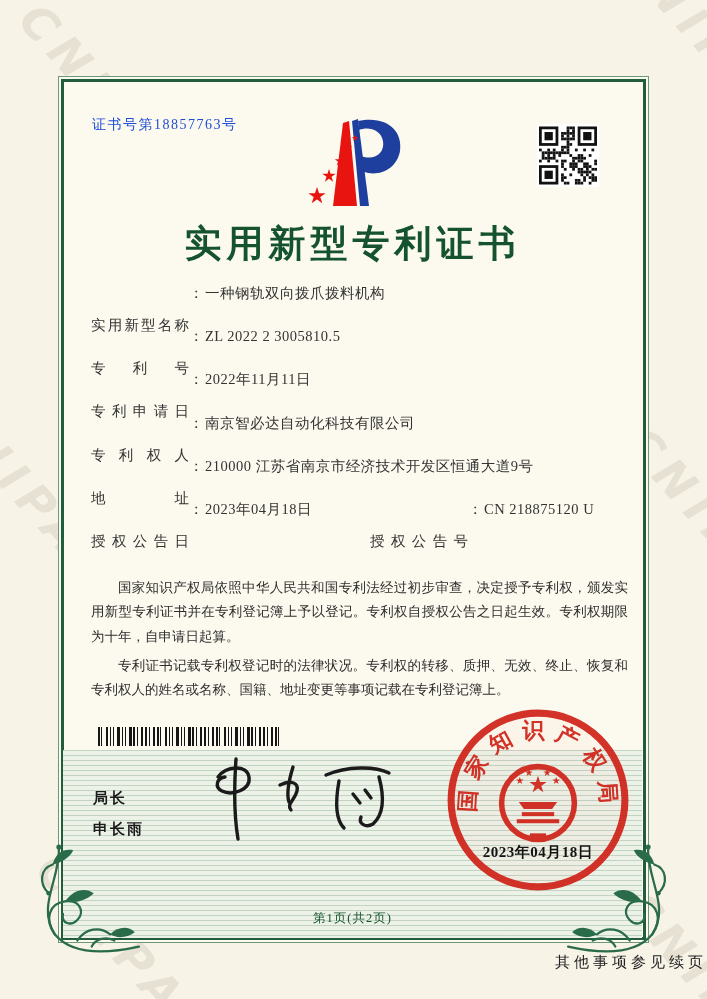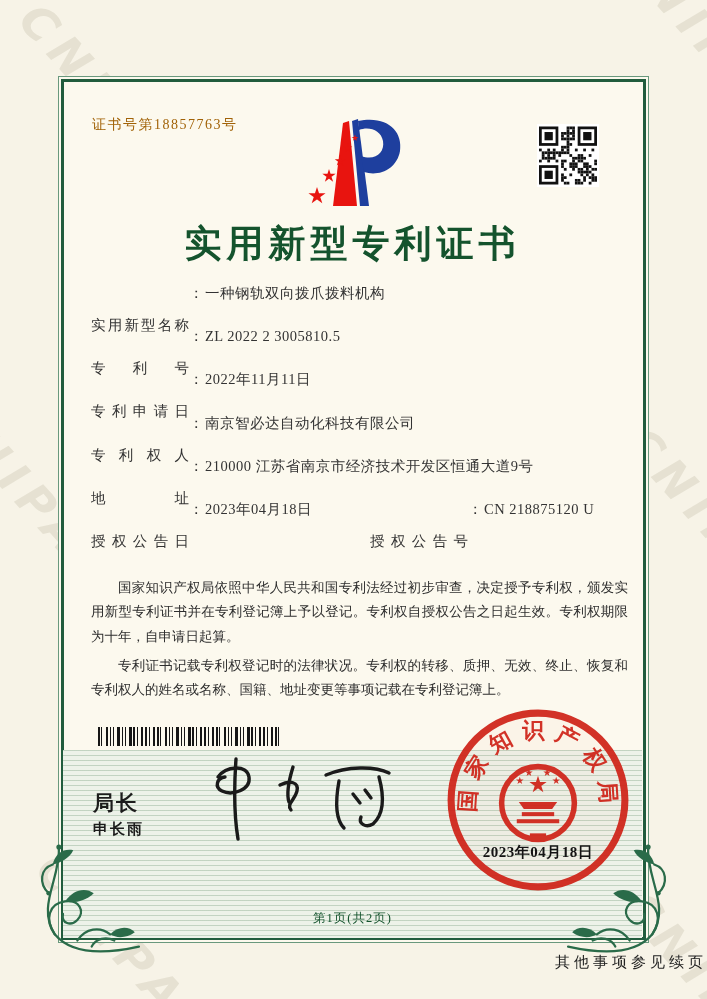--- a/index.html
+++ b/index.html
@@ -27,21 +27,21 @@
     background-color:#edf2e9;
     background-image:repeating-linear-gradient(to bottom,
       rgba(112,152,118,.34) 0px, rgba(112,152,118,.34) 1px,
       rgba(255,255,255,0) 1px, rgba(255,255,255,0) 5px);
   }
   .corner { position:absolute; width:118px; height:118px; z-index:4; }
   .corner-left  { left:24px;  top:844px; }
   .corner-right { left:565px; top:844px; transform:scaleX(-1); }
   
   .cert-no { position:absolute; left:92px; top:116px; z-index:5;
-             font-size:14px; letter-spacing:1.5px; color:#a16207; }
+             font-size:14px; letter-spacing:1.5px; color:#1d4ed8; }
   .logo { position:absolute; left:297px; top:109px; width:116px; height:101px; z-index:5; }
   .qr { position:absolute; left:537px; top:124px; width:62px; height:63px;
         background:#fff; padding:2px; box-sizing:border-box; z-index:5; }
   .title { position:absolute; left:58px; top:219px; width:589px; z-index:5;
            text-align:center; font-size:37px; font-weight:bold;
            letter-spacing:5px; color:#14532d; }
   
   .fields { position:absolute; left:91px; top:284px; width:537px; z-index:5;
             font-size:14.5px; color:#333; }
   .frow { height:43.2px; position:relative; }
@@ -57,21 +57,21 @@
   .body-text p + p { margin-top:5px; }
   
   .barcode { position:absolute; left:98px; top:727px; width:183px; height:19px; z-index:5;
     background-image:repeating-linear-gradient(90deg,
       #161616 0 1.6px, transparent 1.6px 3.4px,
       #161616 3.4px 4.4px, transparent 4.4px 7.6px,
       #161616 7.6px 10px, transparent 10px 11.8px); }
   
   .director-title { position:absolute; left:93px; top:789px; z-index:5;
       font-family:"Liberation Sans","DejaVu Sans",sans-serif;
-      font-weight:bold; font-size:21px; color:#1c1c1c; letter-spacing:2px; }
+      font-weight:bold; font-size:15px; color:#1c1c1c; letter-spacing:2px; }
   .director-name  { position:absolute; left:93px; top:820px; z-index:5;
       font-family:Liberation Mono, monospace;
       font-weight:bold; font-size:15px; color:#1c1c1c; letter-spacing:2px; }
   .signature { position:absolute; left:192px; top:747px; width:212px; height:102px; z-index:5; }
   
   .seal { position:absolute; left:442px; top:704px; width:192px; height:192px; z-index:6; }
   .seal-date { position:absolute; left:458px; top:843px; width:160px; z-index:7;
                text-align:center; font-size:15px; font-weight:bold; color:#141414;
                letter-spacing:.5px; }
   

